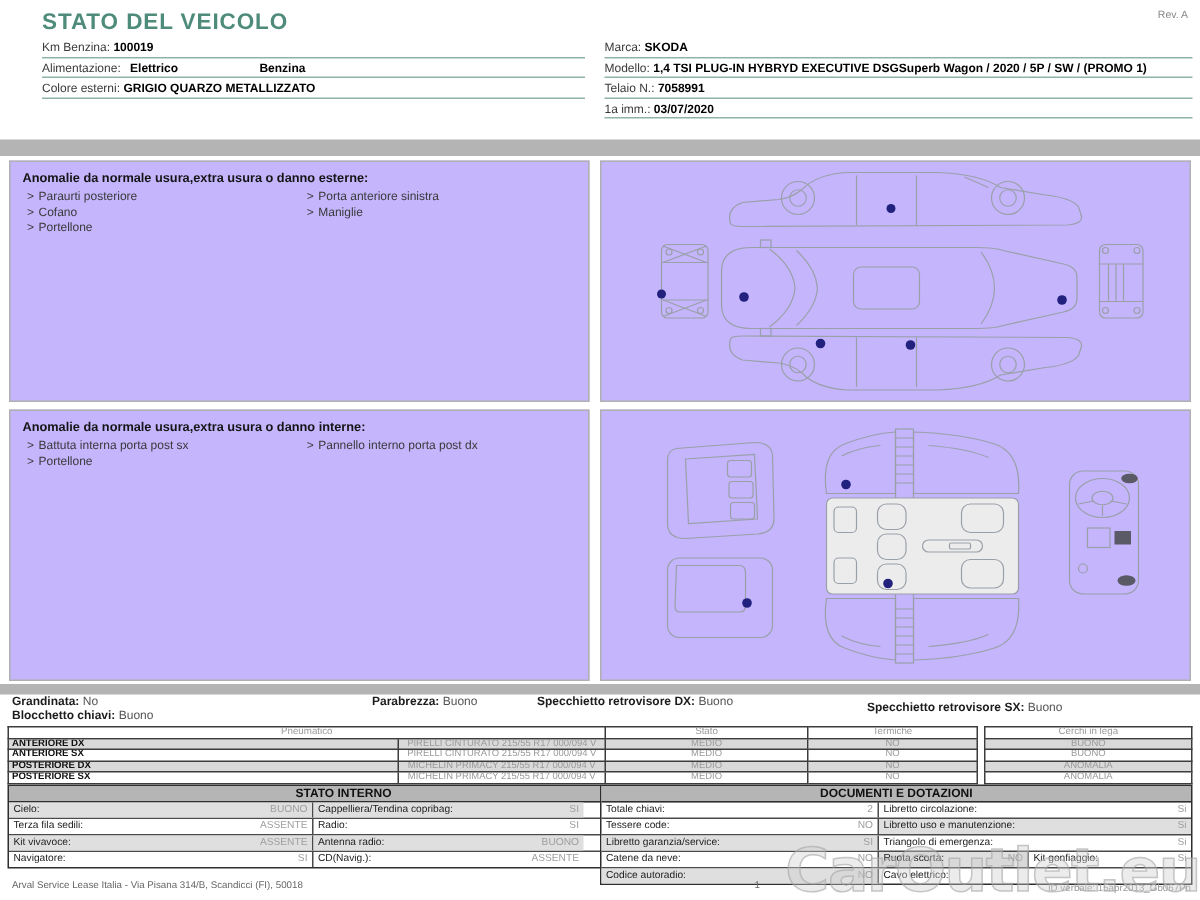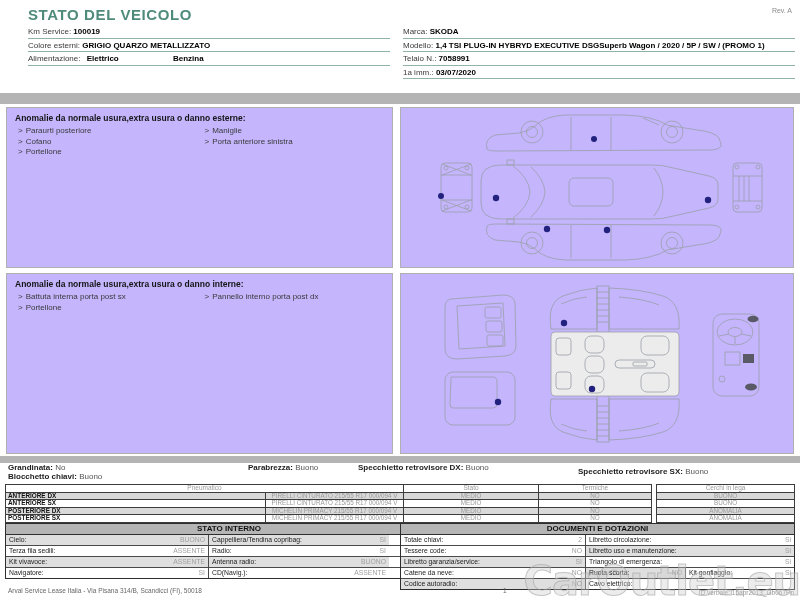--- a/index.html
+++ b/index.html
@@ -71,31 +71,31 @@
 </head>
 <body>
 
 <div class="page">
 
   <div class="doc-title">STATO DEL VEICOLO</div>
   <div class="rev">Rev. A</div>
 
   <div class="hdr-left">
     <div class="hrow">
-      <span>Km Service:</span>
+      <span>Km Benzina:</span>
       <b>100019</b>
-    </div>
-    <div class="hrow">
-      <span>Colore esterni:</span>
-      <b>GRIGIO QUARZO METALLIZZATO</b>
     </div>
     <div class="hrow">
       <span>Alimentazione:</span>
       <b class="v1">Elettrico</b>
       <b>Benzina</b>
+    </div>
+    <div class="hrow">
+      <span>Colore esterni:</span>
+      <b>GRIGIO QUARZO METALLIZZATO</b>
     </div>
   </div>
 
   <div class="hdr-right">
     <div class="hrow">
       <span>Marca:</span>
       <b>SKODA</b>
     </div>
     <div class="hrow">
       <span>Modello:</span>
@@ -115,22 +115,22 @@
 
   <div class="bx" style="left:6px;top:107px;width:387px;height:161px">
     <div class="bx-title">Anomalie da normale usura,extra usura o danno esterne:</div>
     <div class="bx-cols">
       <div class="bx-col">
         <div class="item"><span class="gt">&gt;</span><span>Paraurti posteriore</span></div>
         <div class="item"><span class="gt">&gt;</span><span>Cofano</span></div>
         <div class="item"><span class="gt">&gt;</span><span>Portellone</span></div>
       </div>
       <div class="bx-col">
+        <div class="item"><span class="gt">&gt;</span><span>Porta anteriore sinistra</span></div>
         <div class="item"><span class="gt">&gt;</span><span>Maniglie</span></div>
-        <div class="item"><span class="gt">&gt;</span><span>Porta anteriore sinistra</span></div>
       </div>
     </div>
   </div>
 
   <div class="bx" style="left:400px;top:107px;width:394px;height:161px">
     <svg width="392" height="159" viewBox="0 0 392 159">
 
       <g>
         <rect class="ln" x="40" y="55" width="31" height="49" rx="4"></rect>
         <line class="ln" x1="40" y1="67" x2="71" y2="67"></line>

